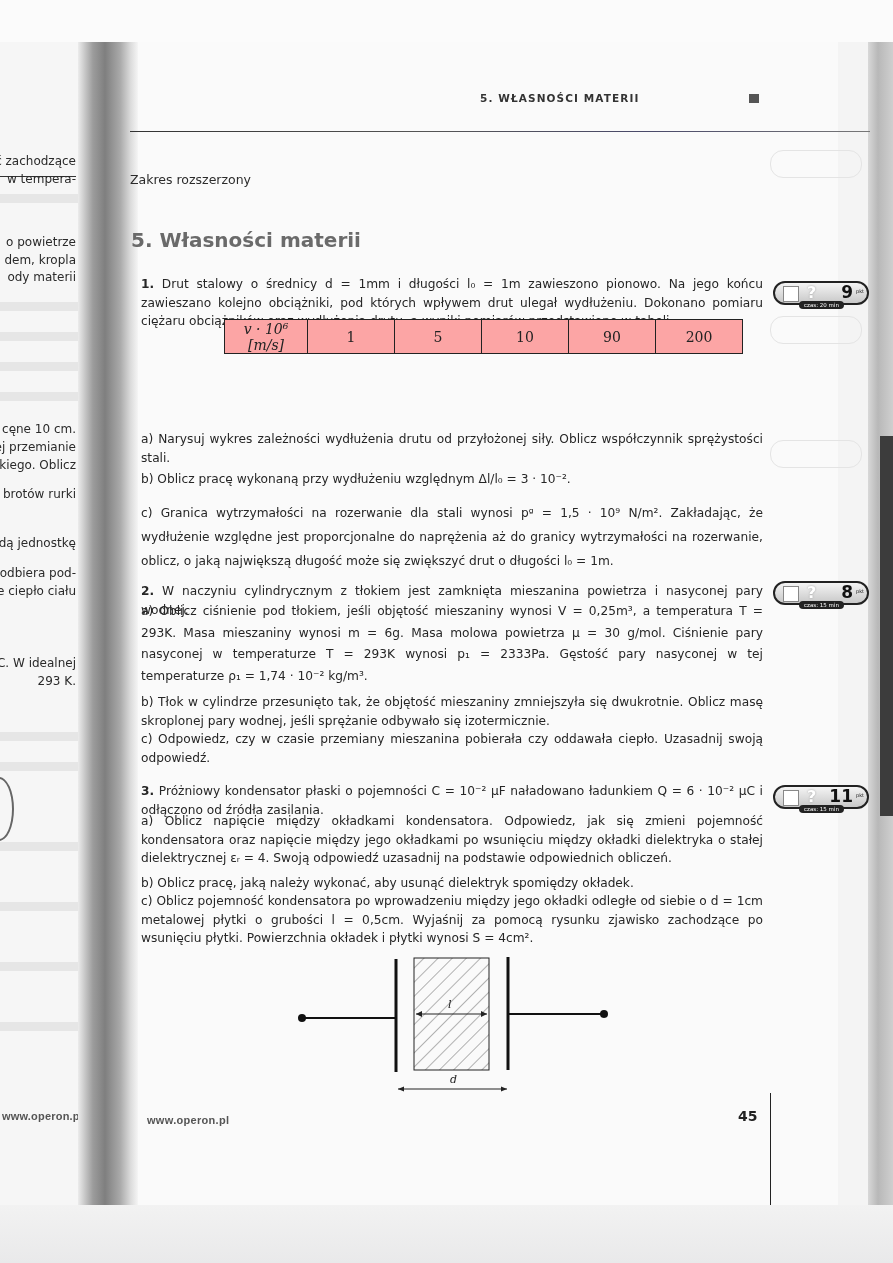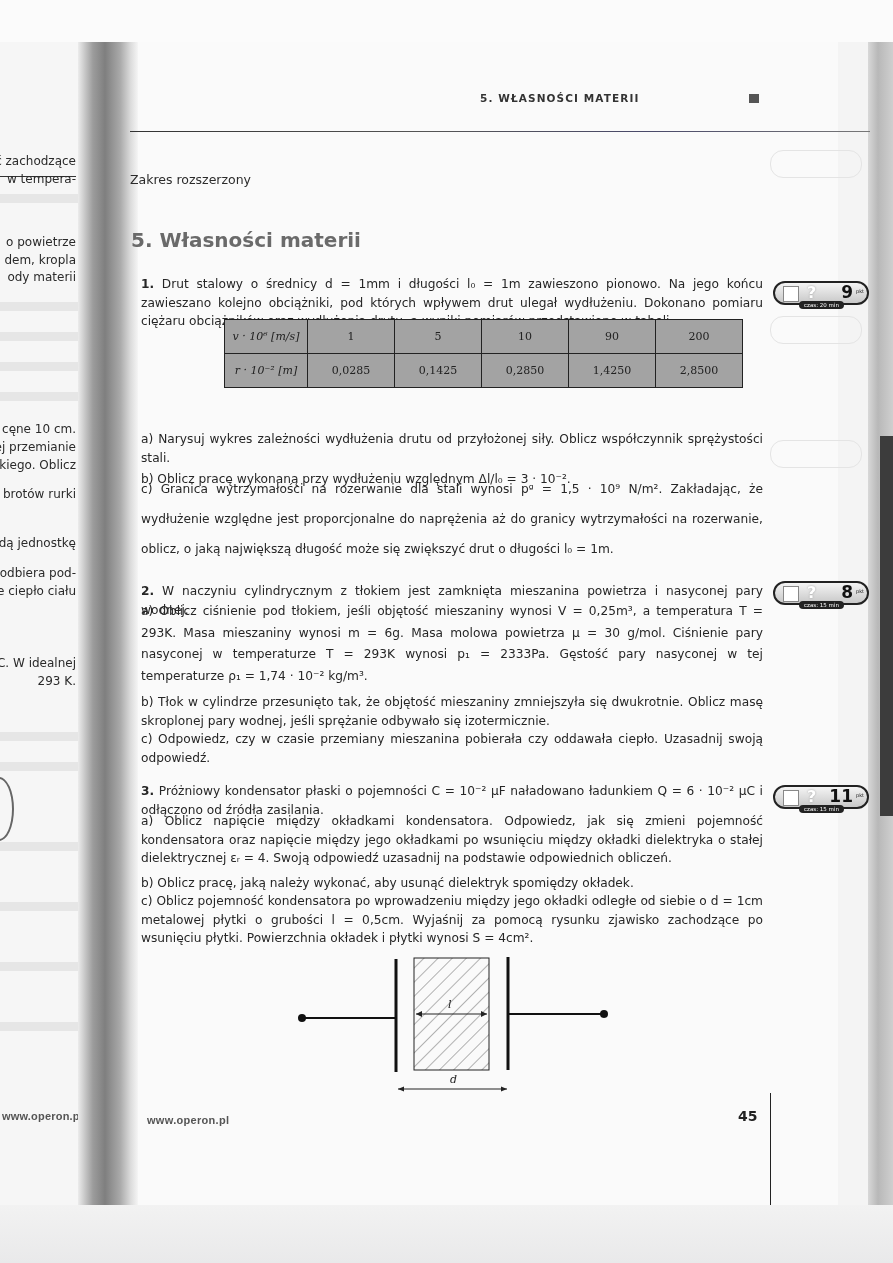--- a/index.html
+++ b/index.html
@@ -32,21 +32,21 @@
   .running-square { position:absolute; left:749px; top:94px; width:10px; height:9px; background:#555; }
   .header-rule { position:absolute; left:130px; top:131px; width:740px; height:1px;
     background:linear-gradient(90deg,#333,#555 40%,#4a4a6a 70%,#777); }
 
   .scope { position:absolute; left:130px; top:172px; font-size:12.5px; color:#2b2b2b; }
   .chapter-title { position:absolute; left:131px; top:228px; font-size:20px; font-weight:bold; color:#6a6a6a; }
 
   .para { position:absolute; left:141px; width:622px; font-size:12.2px; line-height:18.6px; color:#262626; text-align:justify; }
   .num { font-weight:bold; }
 
-  table.data { position:absolute; left:224px; top:319px; border-collapse:collapse; font-family:"DejaVu Serif", serif; font-size:11px; background:#a3a3a3; }
+  table.data { position:absolute; left:224px; top:319px; border-collapse:collapse; font-family:"DejaVu Serif", serif; font-size:14px; background:#fca5a5; }
   table.data td { border:1.4px solid #222; height:33px; text-align:center; padding:0 6px; }
   table.data td.hdr { width:70px; font-style:italic; }
   table.data td.val { width:74px; }
 
   .badge { position:absolute; left:773px; width:96px; height:24px; border-radius:13px;
     background:linear-gradient(#f4f4f4,#c8c8c8); border:2px solid #222; box-sizing:border-box; }
   .badge .box { position:absolute; left:8px; top:3px; width:14px; height:14px; background:#fff; border:1px solid #888; }
   .badge .q { position:absolute; left:32px; top:0px; font-size:16px; color:#fff; font-weight:bold; text-shadow:0 0 2px #999; }
   .badge .pts { position:absolute; right:14px; top:-1px; font-size:17px; font-weight:bold; color:#111; }
   .badge .unit { position:absolute; right:3px; top:5px; font-size:5px; color:#222; }
@@ -120,34 +120,26 @@
 <table class="data">
   <tbody>
       <tr>
     <td class="hdr">v · 10⁶ [m/s]</td>
     <td class="val">1</td>
     <td class="val">5</td>
     <td class="val">10</td>
     <td class="val">90</td>
     <td class="val">200</td>
   </tr>
-  <tr>
-    <td class="hdr">r · 10⁻² [m]</td>
-    <td class="val">0,0285</td>
-    <td class="val">0,1425</td>
-    <td class="val">0,2850</td>
-    <td class="val">1,4250</td>
-    <td class="val">2,8500</td>
-  </tr>
 </tbody>
   </table>
 
 <div class="para" style="top:430px">a) Narysuj wykres zależności wydłużenia drutu od przyłożonej siły. Oblicz współczynnik sprężystości stali.</div>
 <div class="para" style="top:470px">b) Oblicz pracę wykonaną przy wydłużeniu względnym Δl/l₀ = 3 · 10⁻².</div>
-<div class="para" style="top:474px; line-height:30px">c) Granica wytrzymałości na rozerwanie dla stali wynosi pᵍ = 1,5 · 10⁹ N/m². Zakładając, że wydłużenie względne jest proporcjonalne do naprężenia aż do granicy wytrzymałości na rozerwanie, oblicz, o jaką największą długość może się zwiększyć drut o długości l₀ = 1m.</div>
+<div class="para" style="top:501px; line-height:24px">c) Granica wytrzymałości na rozerwanie dla stali wynosi pᵍ = 1,5 · 10⁹ N/m². Zakładając, że wydłużenie względne jest proporcjonalne do naprężenia aż do granicy wytrzymałości na rozerwanie, oblicz, o jaką największą długość może się zwiększyć drut o długości l₀ = 1m.</div>
 
 <div class="badge" style="top:281px">
   <div class="box"></div>
   <div class="q">?</div>
   <div class="pts">9</div>
   <div class="unit">pkt</div>
   <div class="time">czas: 20 min</div>
 </div>
 
 <div class="para" style="top:582px">

